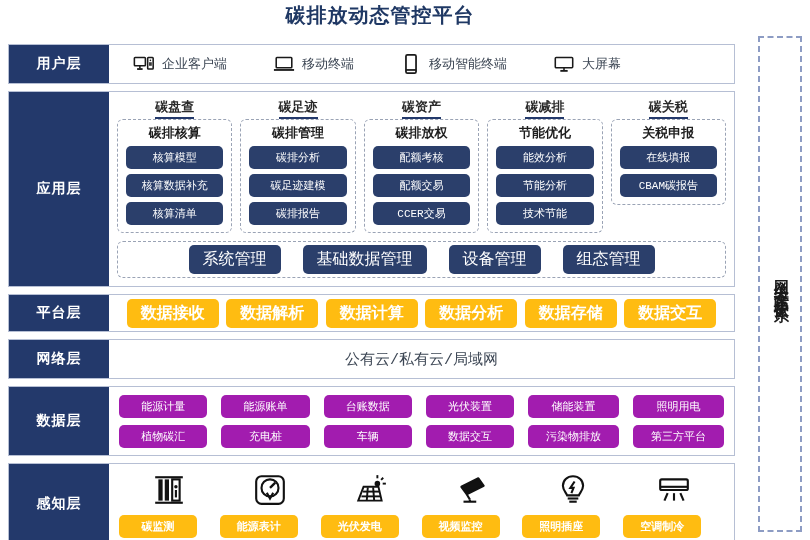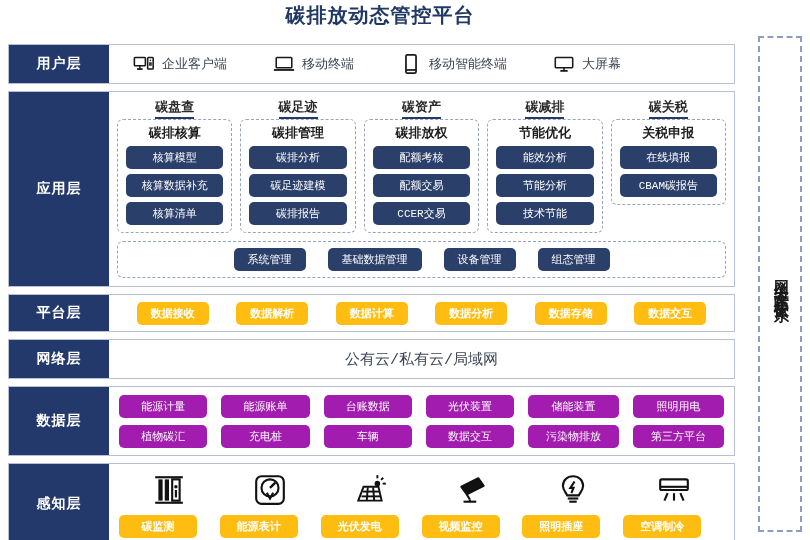--- a/index.html
+++ b/index.html
@@ -133,33 +133,33 @@
     border-radius: 6px;
     height: 38px;
     display: flex;
     align-items: center;
     justify-content: center;
     gap: 22px;
   }
   .mgmt-pill {
     background: #2b3f6b;
     color: #ffffff;
-    font-size: 11px;
+    font-size: 16px;
     border-radius: 5px;
     padding: 4px 14px;
     white-space: nowrap;
   }
 
   
   .row-platform { height: 38px; }
   .row-platform .layer-body { justify-content: space-around; padding: 0 14px; }
   .pill-amber {
     background: #ffbc11;
     color: #ffffff;
-    font-size: 11px;
+    font-size: 16px;
     border-radius: 5px;
     padding: 4px 14px;
     white-space: nowrap;
     font-weight: bold;
   }
 
   
   .row-network { height: 40px; }
   .row-network .layer-body { justify-content: center; }
   .network-text { font-size: 15px; color: #3c4654; }

